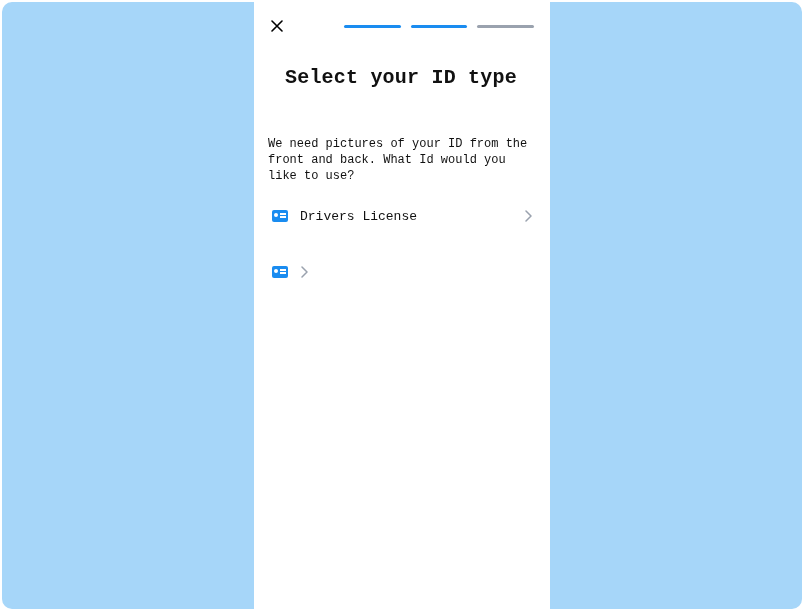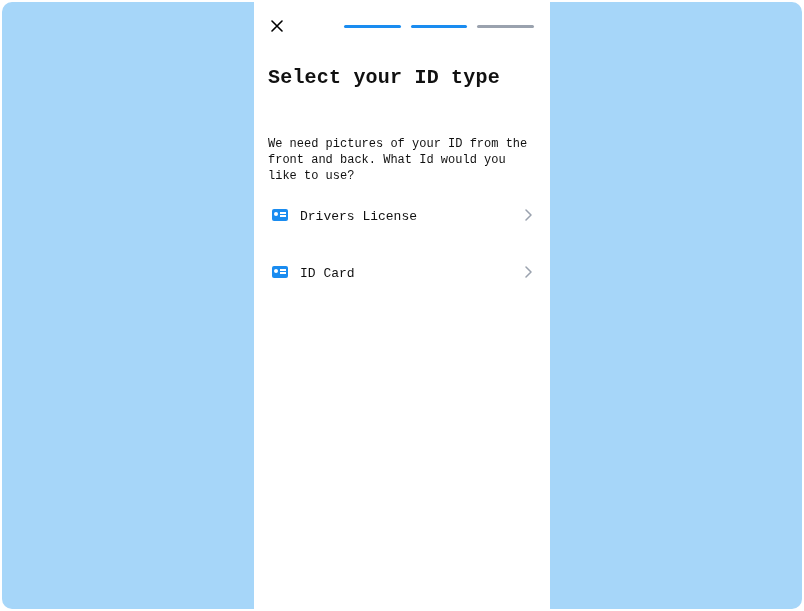--- a/index.html
+++ b/index.html
@@ -55,33 +55,34 @@
     .seg.done { background: #1a8cf0; }
     .seg.todo { background: #9aa2ae; }
     .content { padding-top: 30px; }
     h1.title {
       font-family: "SF Mono", "Menlo", "Consolas", "Courier New", monospace;
       font-size: 20px;
       font-weight: 700;
       letter-spacing: 0.2px;
       color: #111;
       margin-bottom: 12px;
+      margin-left: 17px;
     }
     p.subtitle {
       font-family: "SF Mono", "Menlo", "Consolas", "Courier New", monospace;
       font-size: 12px;
       line-height: 1.35;
       color: #111;
       margin-bottom: 18px;
       margin-top: 47px;
     }
     .options { display: flex; flex-direction: column; gap: 30px; margin-top: 10px; }
     .option {
       display: flex;
-      align-items: flex-start;
+      align-items: center;
       gap: 12px;
       padding: 6px 4px;
       cursor: pointer;
     }
     .id-icon {
       width: 16px; height: 12px;
       border-radius: 2px;
       background: #1a8cf0;
       position: relative;
       flex: 0 0 auto;
@@ -143,21 +144,20 @@
           <span class="opt-label">Drivers License</span>
           <span class="chevron">
             <svg width="8" height="12" viewBox="0 0 8 12">
                 <path d="M2 1 L7 6 L2 11" fill="none" stroke="currentColor" stroke-width="1.5" stroke-linecap="round" stroke-linejoin="round"></path>
               </svg>
           </span>
         </div>
 
         <div class="option">
           <span class="id-icon"></span>
-          <span class="opt-label">ID Card</span>
           <span class="chevron">
             <svg width="8" height="12" viewBox="0 0 8 12">
                 <path d="M2 1 L7 6 L2 11" fill="none" stroke="currentColor" stroke-width="1.5" stroke-linecap="round" stroke-linejoin="round"></path>
               </svg>
           </span>
         </div>
       </div>
     </div>
   </div>
 

